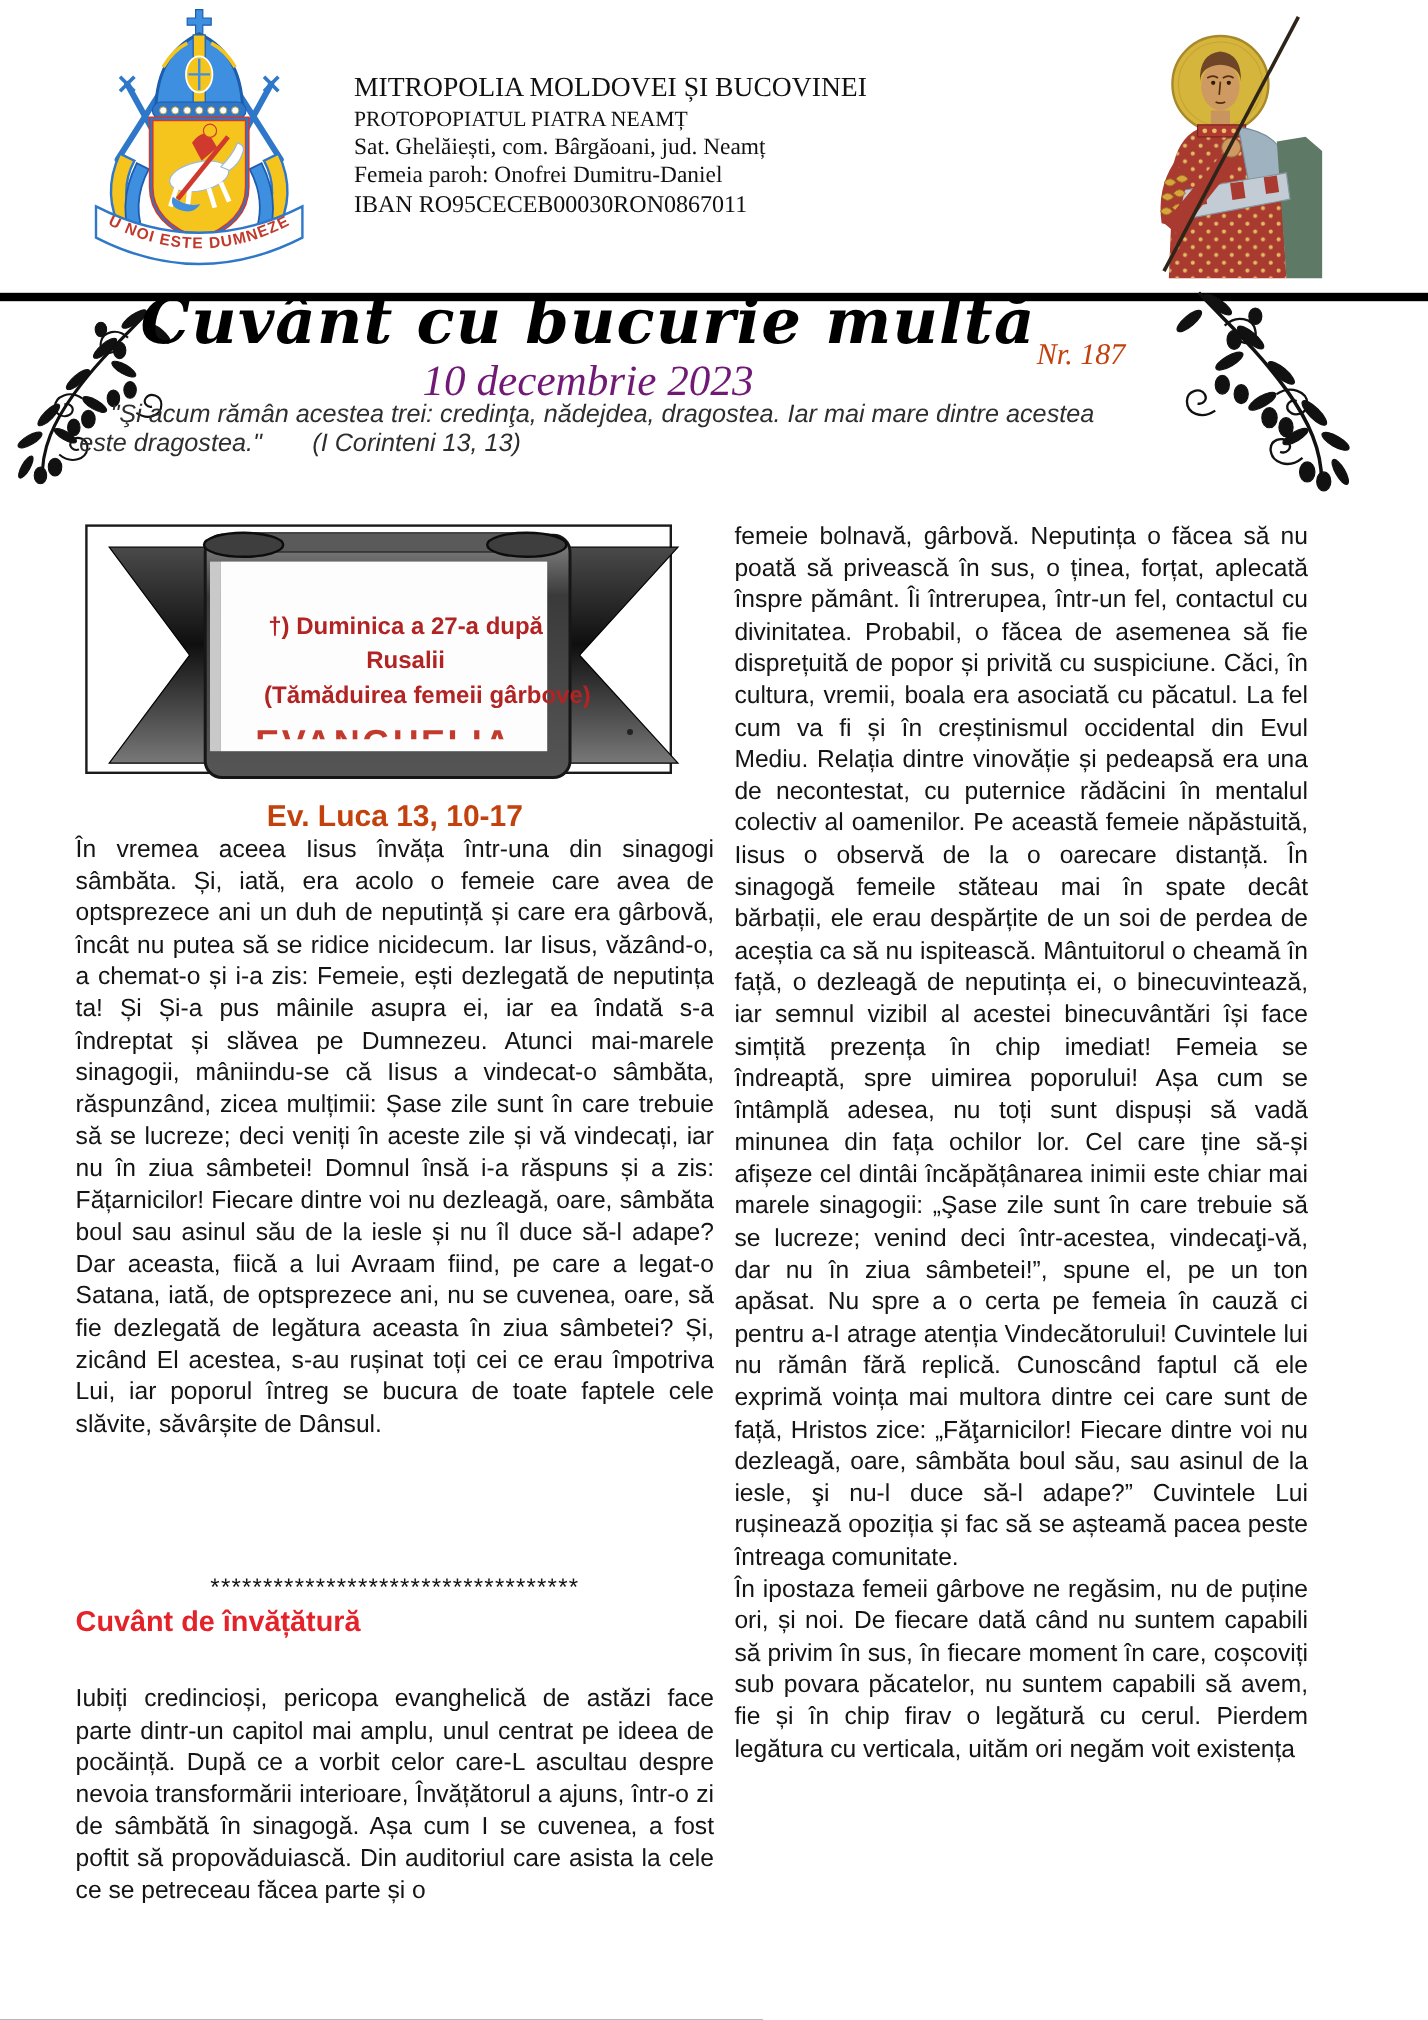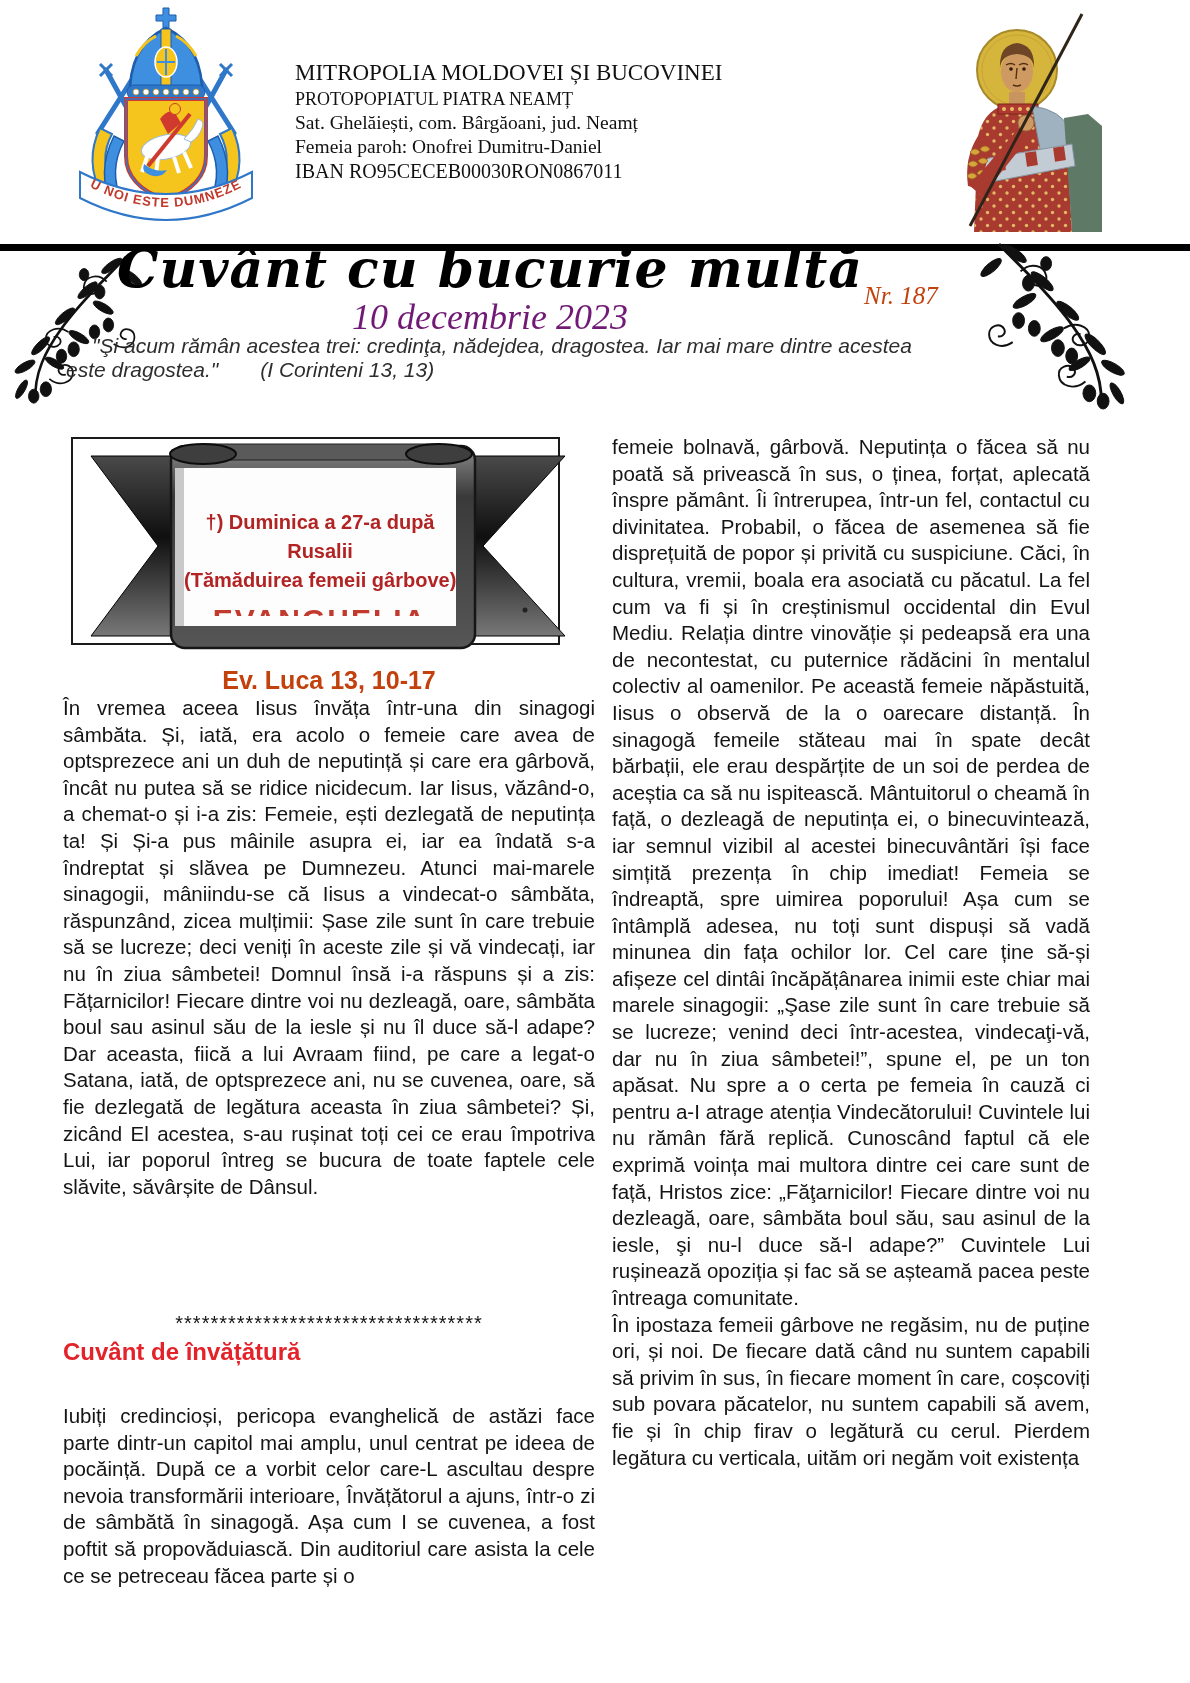--- a/index.html
+++ b/index.html
@@ -32,21 +32,21 @@
   .quote{left:66px;top:334px;width:852px;font-family:"Liberation Sans", sans-serif;
          font-style:italic;font-size:21px;line-height:24px;color:#2e2e2e;text-indent:26px;}
   .qref{margin-left:42px;}
 
   
   .fig{left:63px;top:404px;width:532px;height:260px;}
   .fig svg{position:absolute;left:0;top:0;}
   .banner-text{position:absolute;left:121px;top:104px;width:272px;text-align:center;
          color:#b22424;font-family:"Liberation Sans", sans-serif;font-weight:bold;
          font-size:20px;line-height:29px;}
-  .banner-text div{white-space:nowrap;}
+  .banner-text div{white-space:nowrap;padding-left:36px;}
   .banner-clip{position:absolute;left:121px;top:196px;width:272px;height:16px;overflow:hidden;
          text-align:center;}
   .banner-clip span{font-family:"Liberation Sans", sans-serif;font-weight:bold;
          font-size:30px;line-height:40px;letter-spacing:2px;color:#c23a2e;}
 
   .body-txt{font-family:"Liberation Sans", sans-serif;font-size:20.5px;line-height:26.6px;
             color:#141414;text-align:justify;}
   .gospel-h{left:63px;top:666px;width:532px;text-align:center;
             font-family:"Liberation Sans", sans-serif;font-weight:bold;font-size:25px;color:#c2410c;}
   .gospel{left:63px;top:695px;width:532px;}

